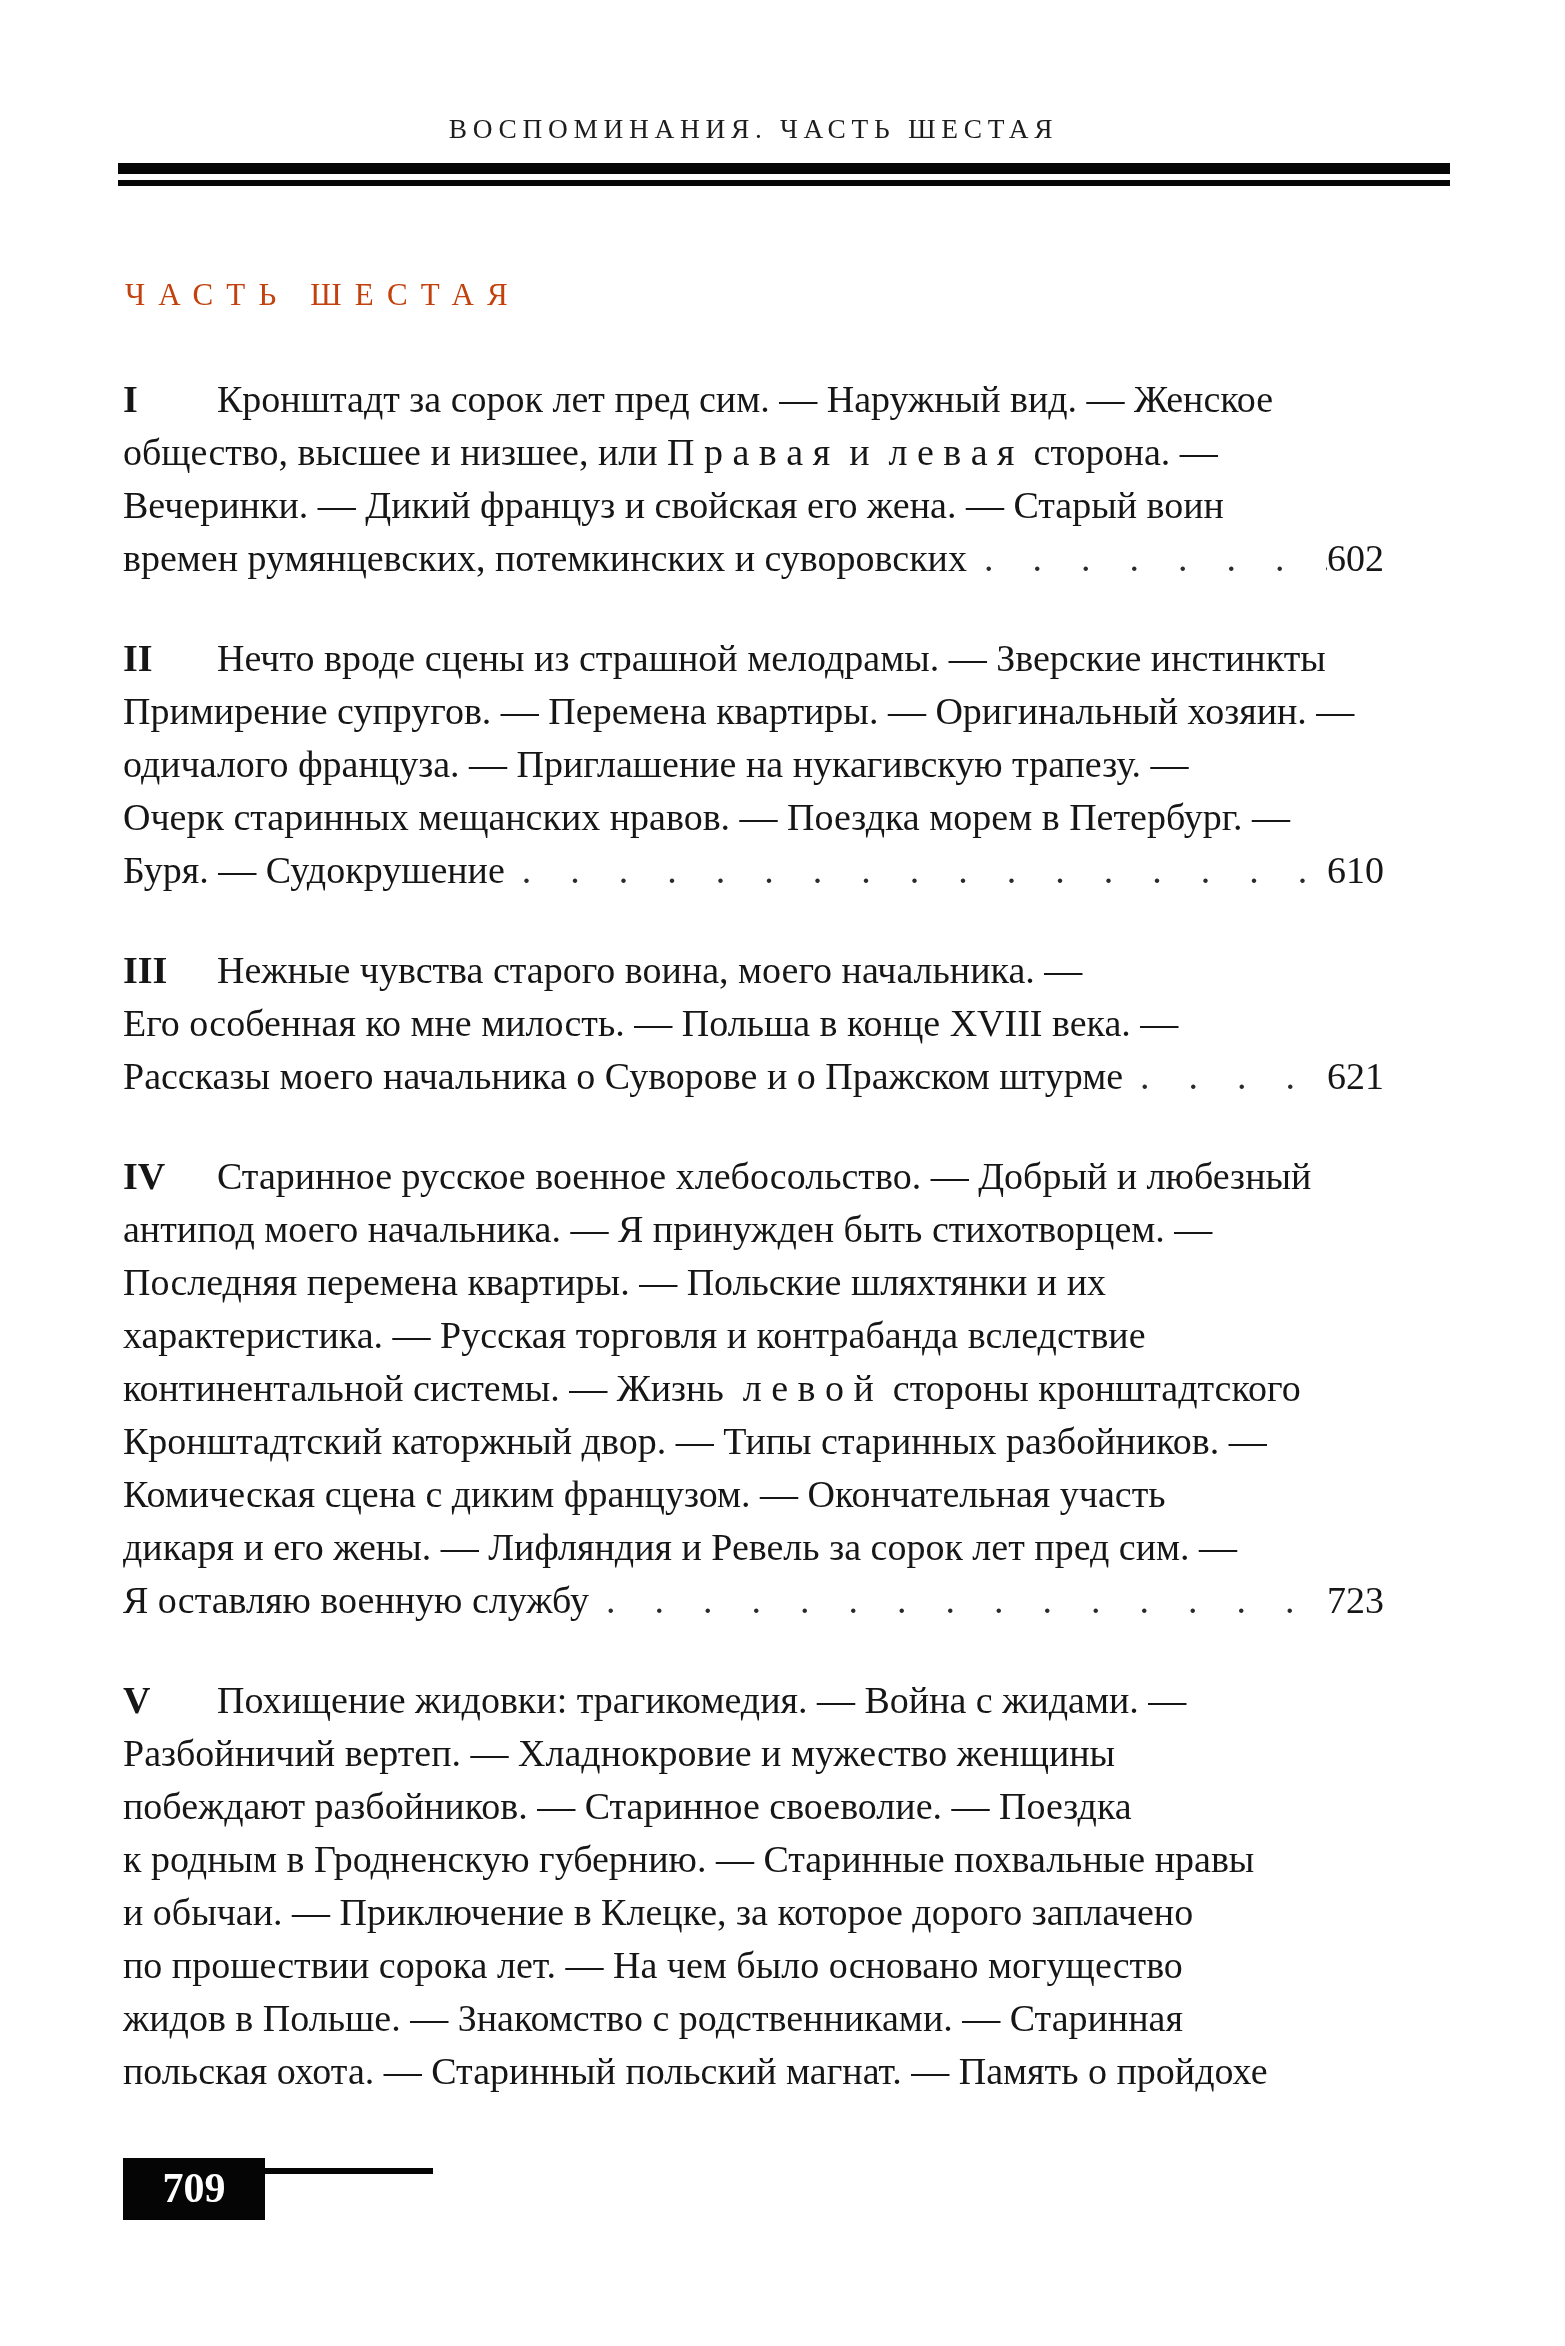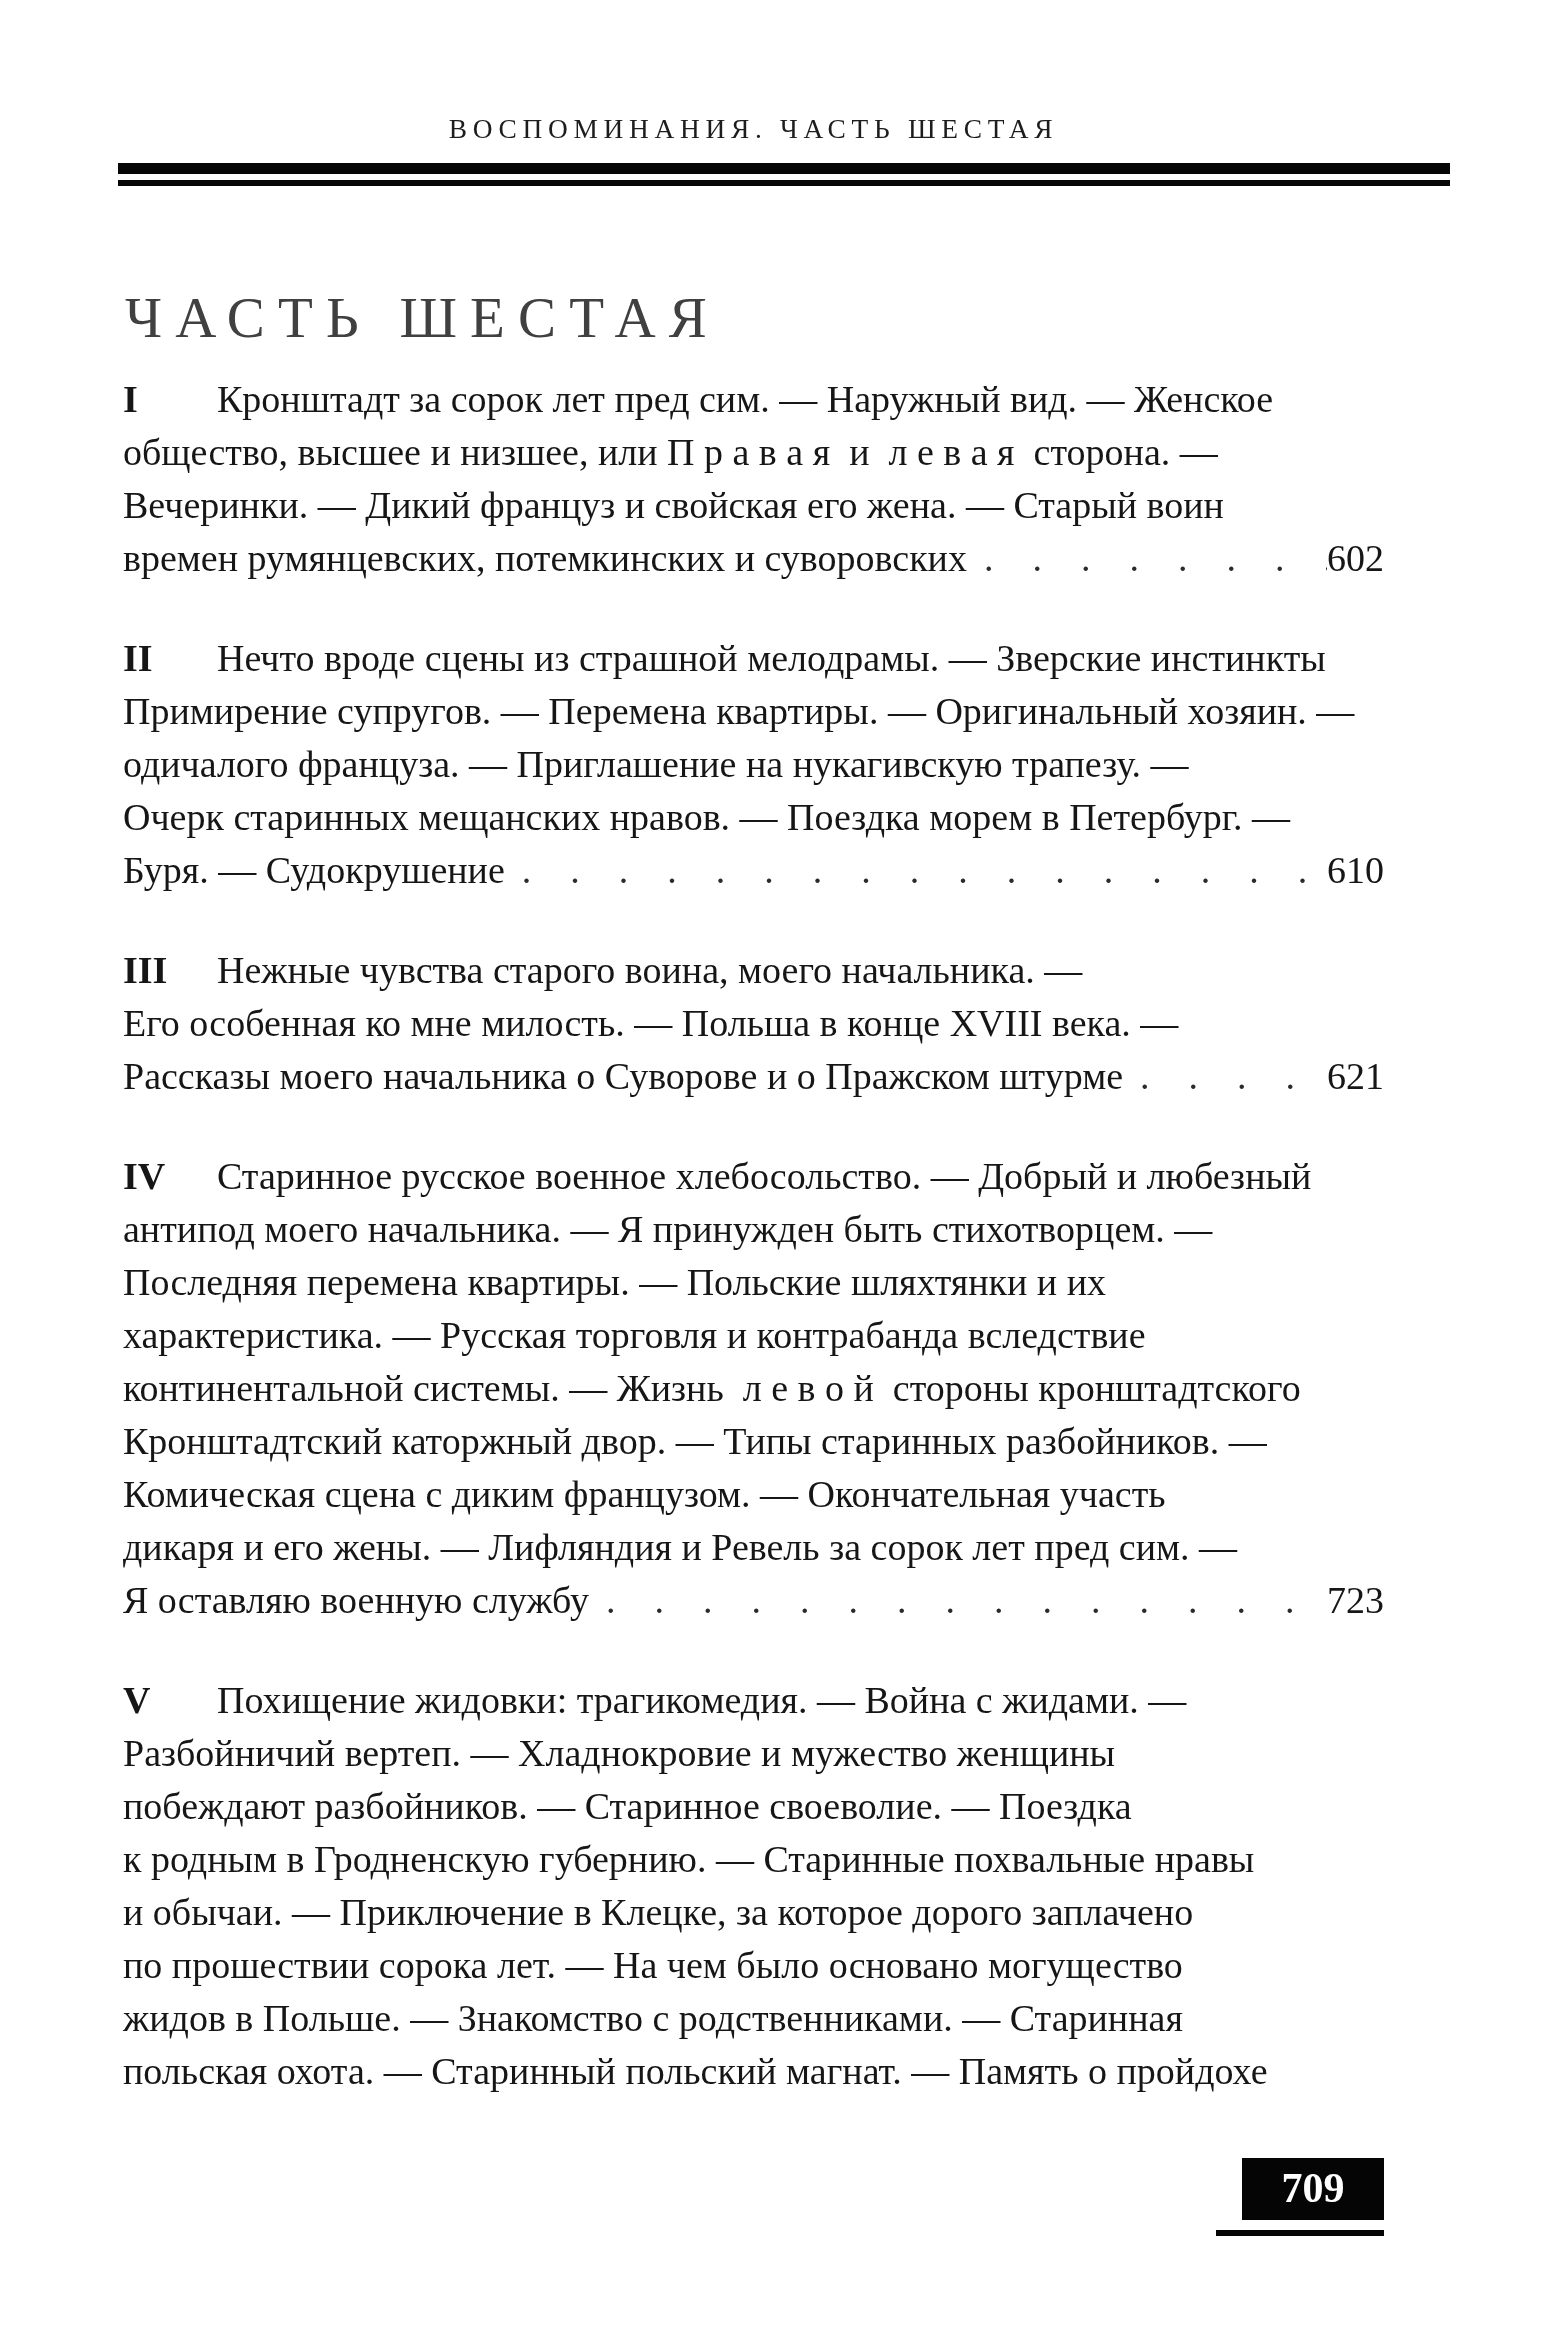--- a/index.html
+++ b/index.html
@@ -15,24 +15,23 @@
     position:absolute;top:114px;left:123px;width:1261px;
     text-align:center;
     font-size:27.4px;letter-spacing:5.7px;
     color:#1d1d1d;
     white-space:pre;
   }
   .rule-thick{position:absolute;top:163px;left:118px;width:1332px;height:11.4px;background:#060606;}
   .rule-thin{position:absolute;top:180px;left:118px;width:1332px;height:5.7px;background:#060606;}
   .part-heading{
     position:absolute;top:277px;left:125px;
-    font-size:57px;letter-spacing:13.2px;
-    color:#404040;
+    font-size:31px;letter-spacing:13.2px;
+    color:#c2410c;
     white-space:pre;
-    margin-top:8px;
   }
   .toc{
     position:absolute;top:373px;left:123px;width:1261px;
     font-size:38px;line-height:53px;
   }
   .toc-section{margin:0 0 47px 0;}
   .toc-line{white-space:pre;}
   .toc-line.first{display:block;}
   .toc-numeral{
     display:inline-block;min-width:94px;
@@ -41,21 +40,21 @@
   .toc-line.with-page{display:flex;align-items:baseline;white-space:nowrap;}
   .line-text{white-space:pre;}
   .dot-leader{
     flex:1 1 auto;overflow:hidden;white-space:nowrap;
     letter-spacing:39px;color:#2a2a2a;
     padding:0 9.5px 0 17px;
   }
   .toc-page-num{flex:0 0 auto;white-space:pre;}
   .footer{
     position:absolute;top:2158px;left:123px;width:1261px;
-    display:flex;flex-direction:column;align-items:flex-end;
+    display:flex;flex-direction:row;align-items:flex-start;
   }
   .footer-box{
     width:142px;height:62px;background:#050505;
     color:#ffffff;font-size:42px;font-weight:bold;
     line-height:61px;text-align:center;
   }
   .footer-rule{width:168px;height:6.6px;background:#050505;margin-top:9.5px;}
 </style>
 </head>
 <body>

